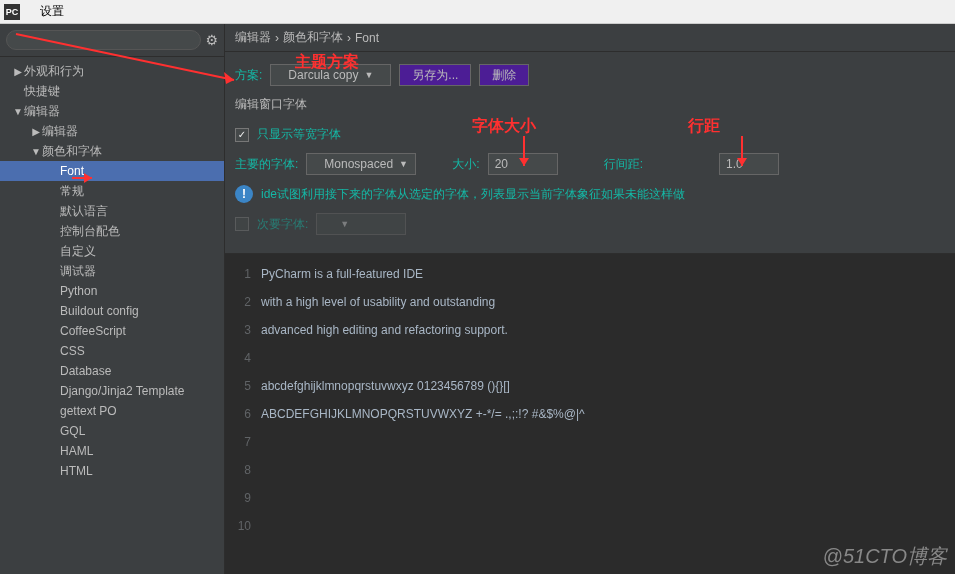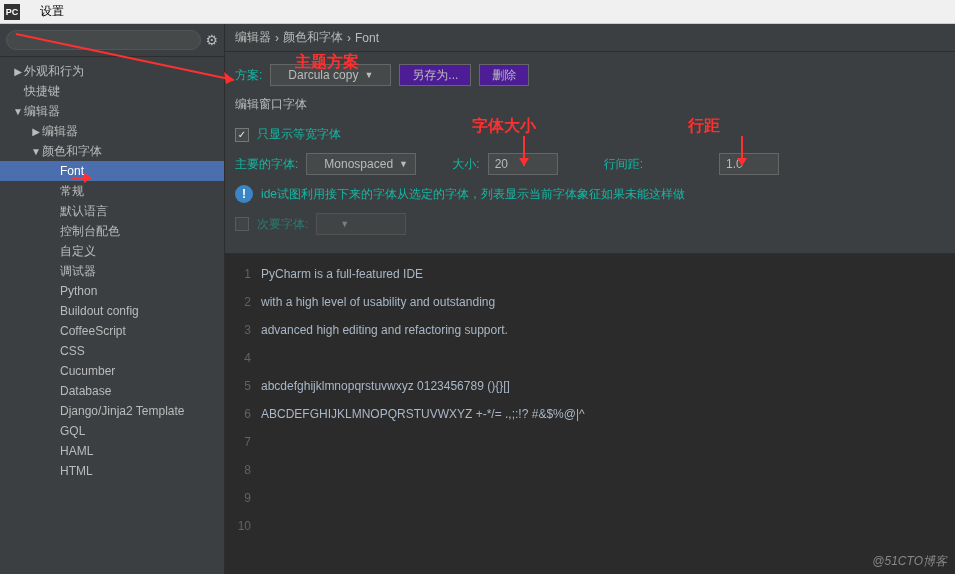--- a/index.html
+++ b/index.html
@@ -32,21 +32,21 @@
 .checkbox { width: 14px; height: 14px; border: 1px solid #777; background: #45494a; display: inline-flex; align-items: center; justify-content: center; color: #eee; font-size: 10px; }
 .input-field { background: #45494a; border: 1px solid #666; height: 22px; padding: 0 6px; color: #bbb; }
 .info-row { display: flex; align-items: center; gap: 8px; margin: 10px 0; }
 .info-icon { width: 18px; height: 18px; border-radius: 50%; background: #3b85c6; color: #fff; display: flex; align-items: center; justify-content: center; font-weight: bold; font-size: 12px; }
 .preview { flex: 1; background: #2b2b2b; padding: 6px 0; font-family: Consolas, monospace; font-size: 18px; overflow: hidden; }
 .preview-line { display: flex; line-height: 28px; }
 .preview-line .num { width: 36px; text-align: right; color: #606366; padding-right: 10px; }
 .preview-line .txt { color: #a9b7c6; white-space: pre; }
 .annotation { position: absolute; color: #ff3030; font-weight: bold; font-size: 16px; pointer-events: none; z-index: 10; }
 .red-arrow { position: absolute; pointer-events: none; z-index: 9; }
-.watermark { position: absolute; right: 8px; bottom: 4px; color: #888; font-size: 12px; font-style: italic; }
+.watermark { position: absolute; right: 8px; bottom: 4px; color: #888; font-size: 20px; font-style: italic; }
 .disabled { opacity: 0.5; }
 </style>
 </head>
 <body>
 
 <div class="title-bar">
   <div class="icon">PC</div>
   <div class="title">设置</div>
 </div>
 
@@ -112,29 +112,29 @@
         <div class="tree-item level3">
           <span class="arrow"></span>
           <span>CoffeeScript</span>
         </div>
         <div class="tree-item level3">
           <span class="arrow"></span>
           <span>CSS</span>
         </div>
         <div class="tree-item level3">
           <span class="arrow"></span>
-          <span>Cucumber</span>
-        </div>
-        <div class="tree-item level3">
-          <span class="arrow"></span>
           <span>Database</span>
         </div>
         <div class="tree-item level3">
           <span class="arrow"></span>
           <span>Django/Jinja2 Template</span>
+        </div>
+        <div class="tree-item level3">
+          <span class="arrow"></span>
+          <span>gettext PO</span>
         </div>
         <div class="tree-item level3">
           <span class="arrow"></span>
           <span>GQL</span>
         </div>
         <div class="tree-item level3">
           <span class="arrow"></span>
           <span>HAML</span>
         </div>
         <div class="tree-item level3">

